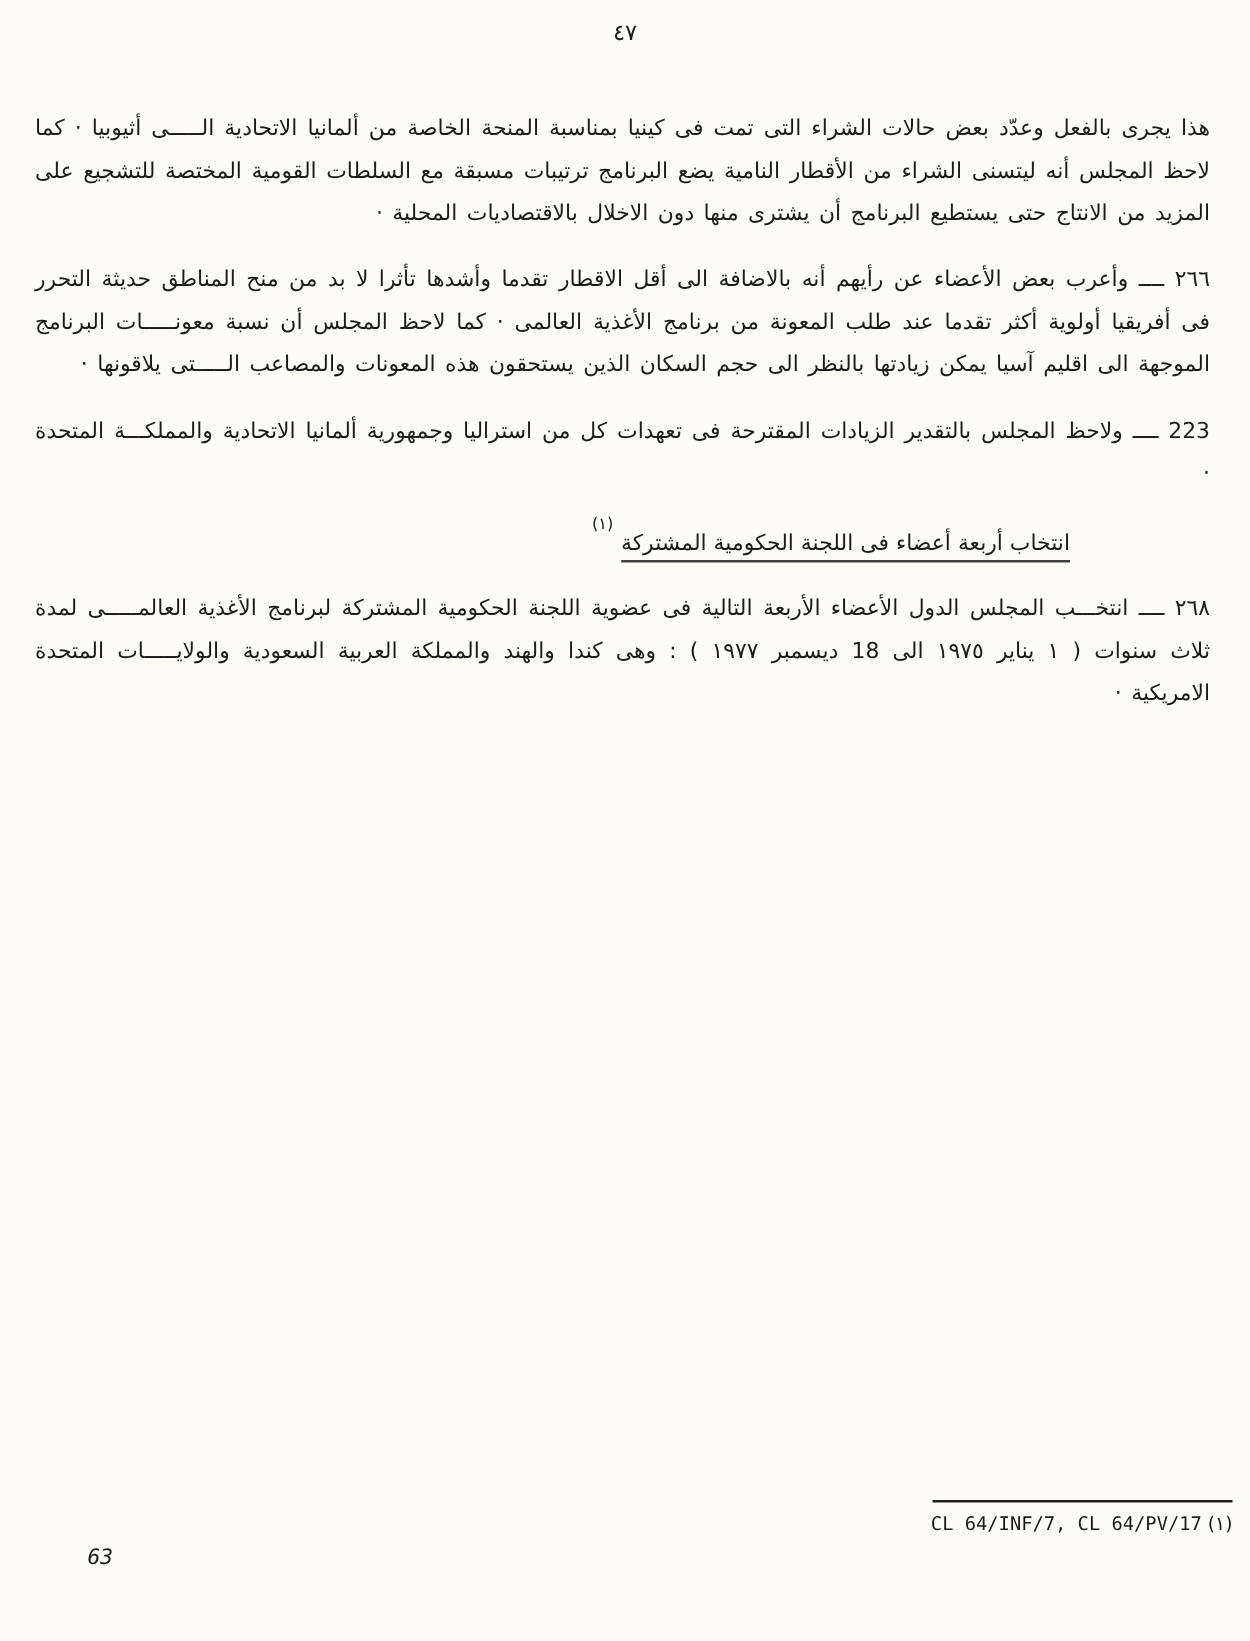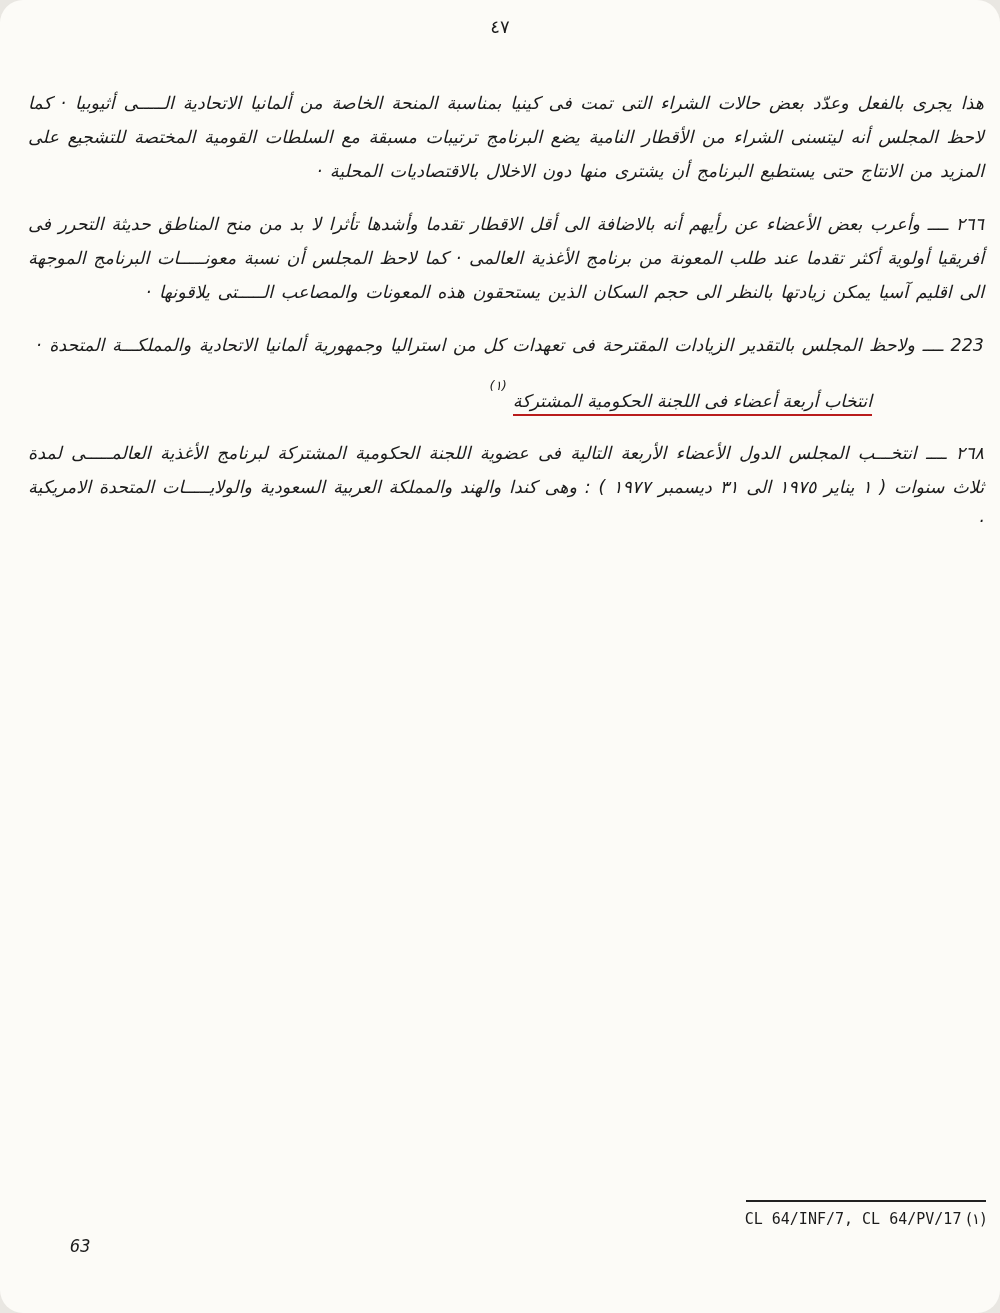--- a/index.html
+++ b/index.html
@@ -10,56 +10,54 @@
   .page {
     position: relative;
     width: 1000px;
     height: 1313px;
     margin: 0 auto;
     background: #fcfbf7;
     color: #1b1b1b;
     font-family: "DejaVu Sans", sans-serif;
     overflow: hidden;
     box-sizing: border-box;
-    border-radius: 23px;
   }
   .page-num-top {
     position: absolute;
     top: 16px;
     left: 0;
     width: 100%;
     text-align: center;
     font-size: 18px;
     letter-spacing: 2px;
   }
   .content {
     position: absolute;
     top: 86px;
-    right: 16px;
+    right: 32px;
     left: 28px;
     direction: rtl;
-    font-style: italic;
   }
   .para {
     margin: 0 0 19px 0;
     font-size: 17.5px;
     line-height: 34px;
     text-align: justify;
     text-align-last: right;
     word-spacing: 2px;
   }
   .heading-row {
     direction: rtl;
     margin: 4px 112px 20px 0;
     font-size: 17.5px;
     line-height: 30px;
     white-space: nowrap;
   }
   .heading-text {
-    border-bottom: 2px solid #b91c1c;
+    border-bottom: 2px solid #404040;
     padding-bottom: 3px;
   }
   .heading-sup {
     font-size: 13px;
     position: relative;
     top: -10px;
     margin-right: 6px;
   }
   .footnote {
     position: absolute;
@@ -104,21 +102,21 @@
     <p class="para">هذا يجرى بالفعل وعدّد بعض حالات الشراء التى تمت فى كينيا بمناسبة المنحة الخاصة من ألمانيا الاتحادية الـــــى أثيوبيا · كما لاحظ المجلس أنه ليتسنى الشراء من الأقطار النامية يضع البرنامج ترتيبات مسبقة مع السلطات القومية المختصة للتشجيع على المزيد من الانتاج حتى يستطيع البرنامج أن يشترى منها دون الاخلال بالاقتصاديات المحلية ·</p>
 
     <p class="para">٢٦٦ ــــ  وأعرب بعض الأعضاء عن رأيهم أنه بالاضافة الى أقل الاقطار تقدما وأشدها تأثرا لا بد من منح المناطق حديثة التحرر فى أفريقيا أولوية أكثر تقدما عند طلب المعونة من برنامج الأغذية العالمى · كما لاحظ المجلس أن نسبة معونـــــات البرنامج الموجهة الى اقليم آسيا يمكن زيادتها بالنظر الى حجم السكان الذين يستحقون هذه المعونات والمصاعب الـــــتى يلاقونها ·</p>
 
     <p class="para">223 ــــ  ولاحظ المجلس بالتقدير الزيادات المقترحة فى تعهدات كل من استراليا وجمهورية ألمانيا الاتحادية والمملكـــة المتحدة ·</p>
 
     <div class="heading-row">
       <span class="heading-text">انتخاب أربعة أعضاء فى اللجنة الحكومية المشتركة</span><sup class="heading-sup">(١)</sup>
     </div>
 
-    <p class="para">٢٦٨ ــــ  انتخـــب المجلس الدول الأعضاء الأربعة التالية فى عضوية اللجنة الحكومية المشتركة لبرنامج الأغذية العالمـــــى لمدة ثلاث سنوات ( ١ يناير ١٩٧٥ الى ٣١ ديسمبر ١٩٧٧ ) : وهى كندا والهند والمملكة العربية السعودية والولايـــــات المتحدة الامريكية ·</p>
+    <p class="para">٢٦٨ ــــ  انتخـــب المجلس الدول الأعضاء الأربعة التالية فى عضوية اللجنة الحكومية المشتركة لبرنامج الأغذية العالمـــــى لمدة ثلاث سنوات ( ١ يناير ١٩٧٥ الى 18 ديسمبر ١٩٧٧ ) : وهى كندا والهند والمملكة العربية السعودية والولايـــــات المتحدة الامريكية ·</p>
 
   </div>
 
   <div class="footnote">
     <div class="footnote-rule"></div>
     <div class="footnote-text">
       <span>(١)</span>
       <span class="latin" dir="ltr">CL 64/INF/7, CL 64/PV/17</span>
     </div>
   </div>

